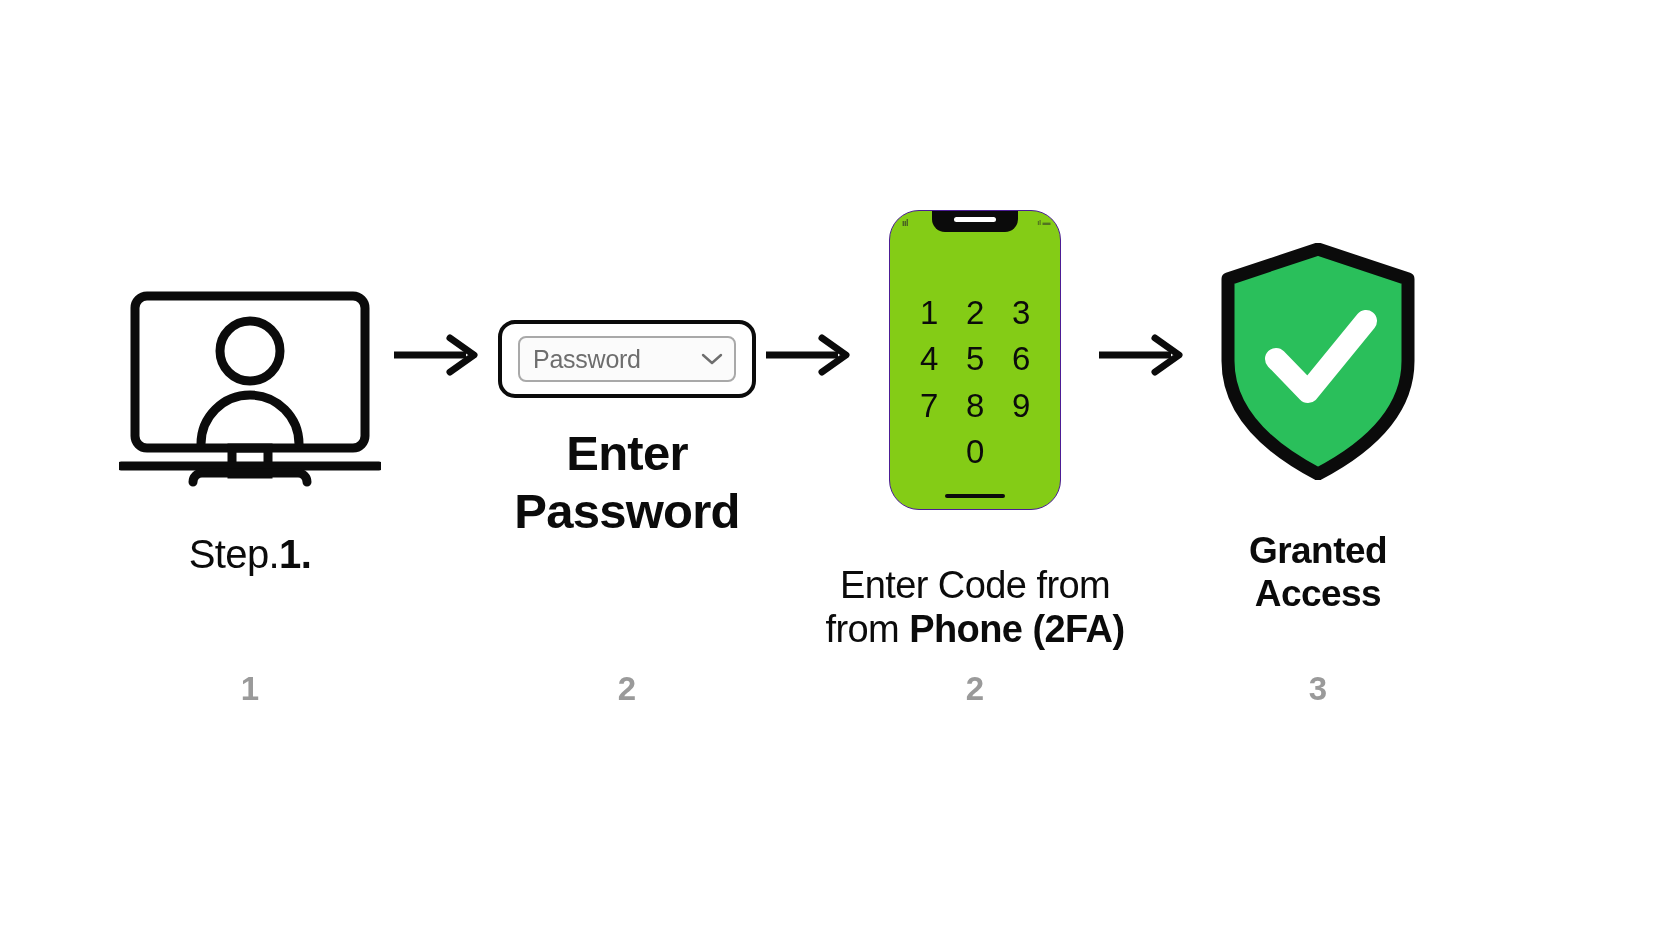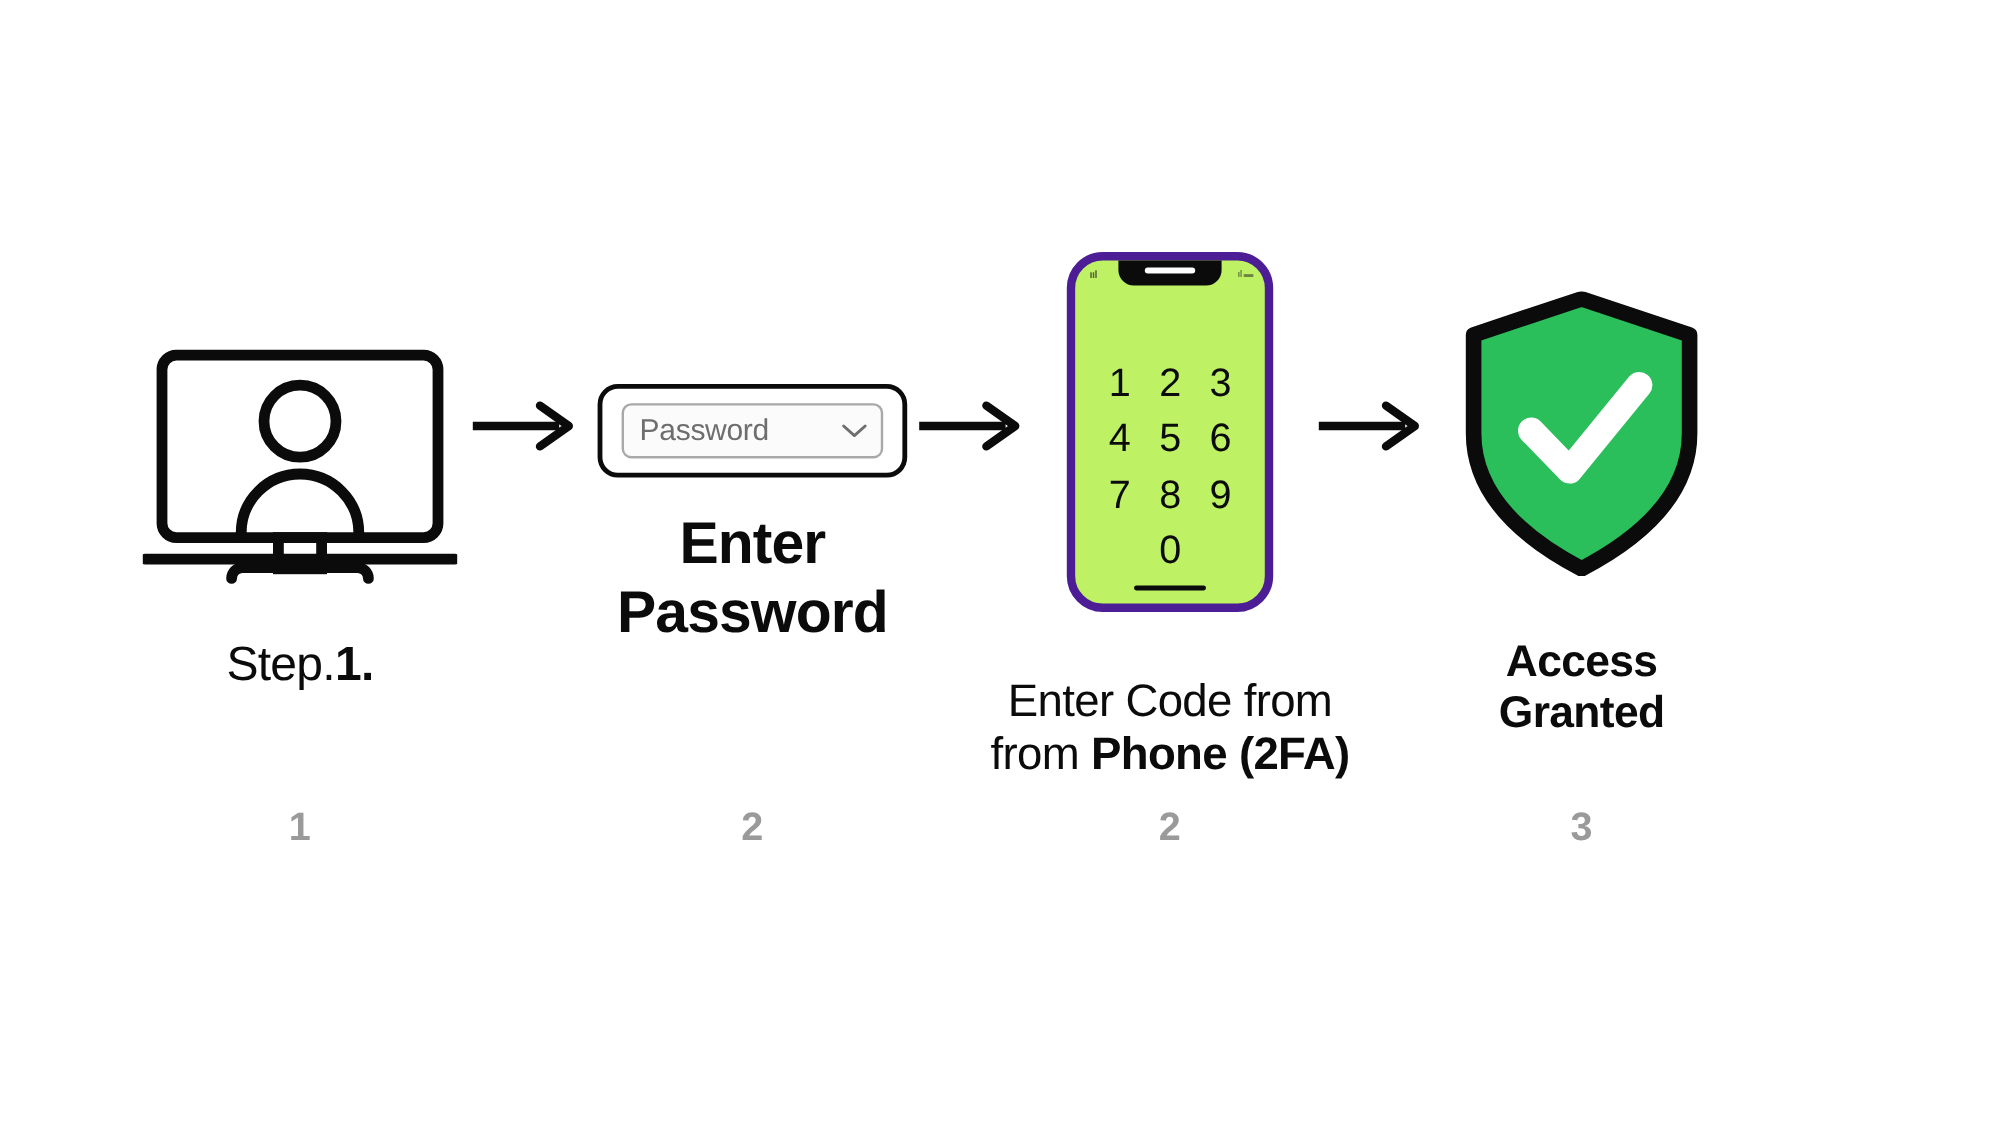--- a/index.html
+++ b/index.html
@@ -118,23 +118,23 @@
   
   #step-3 { left: 825px; }
   #step-3 .art { top: 205px; height: 310px; }
   #step-3 .caption { top: 563px; font-size: 38px; line-height: 1.17; }
 
   .phone {
     position: relative;
     width: 172px;
     height: 300px;
     box-sizing: border-box;
-    border: 7px solid #4c1d95;
+    border: 1px solid #4c1d95;
     border-radius: 30px;
-    background: #bef264;
+    background: #84cc16;
     overflow: hidden;
   }
   .notch {
     position: absolute;
     top: -1px;
     left: 50%;
     transform: translateX(-50%);
     width: 86px;
     height: 22px;
     background: #0b0b0b;
@@ -305,19 +305,19 @@
   </div>
 
   <div class="step" id="step-4">
     <div class="art">
       <svg width="196" height="237" viewBox="0 0 196 237">
         <path d="M98 6 L188 36 V118 C188 172 142 208 98 231 C54 208 8 172 8 118 V36 Z" fill="#2ABF5B" stroke="#0b0b0b" stroke-width="13" stroke-linejoin="round"></path>
         <path d="M56 116 L88 149 L146 78" fill="none" stroke="#ffffff" stroke-width="22" stroke-linecap="round" stroke-linejoin="round"></path>
       </svg>
     </div>
     <div class="caption">
+      <span class="cap-line bold">Granted</span>
       <span class="cap-line bold">Access</span>
-      <span class="cap-line bold">Granted</span>
     </div>
     <div class="index-num">3</div>
   </div>
 
 </div>
 
 </body></html>

